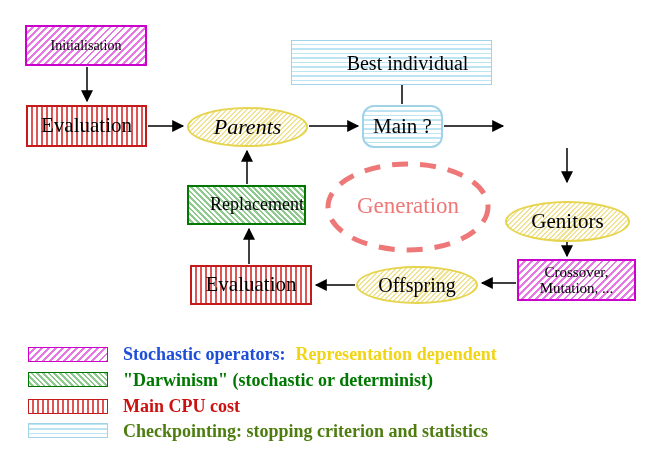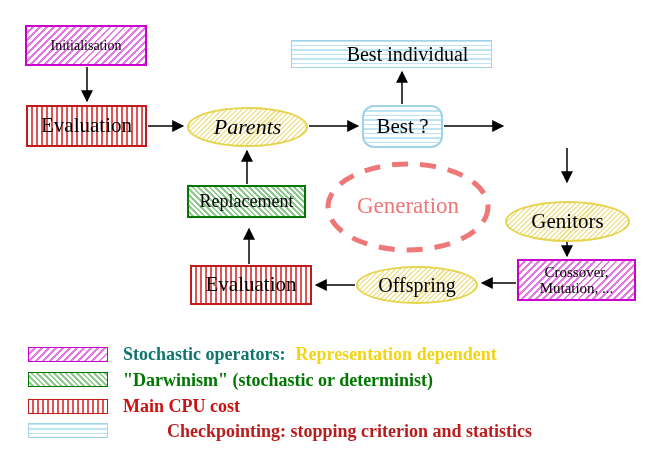--- a/index.html
+++ b/index.html
@@ -30,50 +30,50 @@
   }
   .hatch-yellow{
     border:2px solid #e6d44e;
     background:repeating-linear-gradient(135deg,#ffffff 0 2px,#f0e396 2px 3.5px);
   }
   .ellipse{border-radius:50%;}
   
   #initialisation{left:25px;top:25px;width:122px;height:41px;font-size:14px;}
   #evaluation-top{left:26px;top:105px;width:121px;height:42px;font-size:21px;}
   #parents{left:187px;top:107px;width:121px;height:40px;font-size:22px;font-style:italic;}
-  #best-individual{left:291px;top:40px;width:201px;height:28px;font-size:20px;border-width:1px;padding-left:32px;}
+  #best-individual{left:291px;top:40px;width:201px;height:45px;font-size:20px;border-width:1px;padding-left:32px;}
   #stop{left:362px;top:105px;width:81px;height:43px;font-size:21px;border-radius:12px;}
   #selection{left:506px;top:105px;width:121px;height:42px;font-size:21px;}
   #genitors{left:505px;top:185px;width:125px;height:41px;font-size:21px;margin-top:16px;}
   #crossover{left:517px;top:259px;width:119px;height:42px;font-size:15px;flex-direction:column;}
   #offspring{left:356px;top:266px;width:122px;height:38px;font-size:20px;}
   #evaluation-bottom{left:190px;top:265px;width:122px;height:40px;font-size:21px;}
-  #replacement{left:187px;top:185px;width:119px;height:33px;font-size:18px;}
+  #replacement{left:187px;top:185px;width:119px;height:40px;font-size:18px;justify-content:flex-end;}
   #generation-label{
     position:absolute;left:326px;top:193px;width:164px;text-align:center;
     color:#ee7777;font-size:23px;
   }
   #arrow-layer{position:absolute;left:0;top:0;}
   
   .swatch{position:absolute;left:28px;width:80px;height:15px;box-sizing:border-box;}
   .swatch.hatch-magenta,.swatch.hatch-green,.swatch.hatch-red,.swatch.hatch-cyan{border-width:1.5px;}
   #swatch-0{top:347px;}
   #swatch-1{top:372px;}
   #swatch-2{top:399px;}
   #swatch-3{top:423px;}
   .legend-text{position:absolute;left:123px;font-size:18px;font-weight:bold;white-space:nowrap;}
   #legend-text-0{top:344px;}
   #legend-text-1{top:370px;}
   #legend-text-2{top:396px;}
   #legend-text-3{top:421px;}
-  .seg-magenta{color:#0f766e;}
+  .seg-magenta{color:#1d4ed8;}
   .seg-gold{color:#f2d413;margin-left:10px;}
   .seg-green{color:#007700;}
   .seg-red{color:#cc1111;}
-  .seg-lightblue{color:#b91c1c;margin-left:44px;}
+  .seg-lightblue{color:#4d7c0f;}
 </style>
 </head>
 <body>
 
 <div id="canvas">
 
   <svg id="arrow-layer" width="662" height="471">
     <defs>
       <marker id="ah" viewBox="0 0 10 10" refX="9" refY="5" markerWidth="9" markerHeight="8" orient="auto-start-reverse">
         <path d="M0,0 L10,5 L0,10 Z" fill="#000"></path>
@@ -105,21 +105,21 @@
 
   <div class="node hatch-yellow ellipse" id="parents">
     <span>Parents</span>
   </div>
 
   <div class="node hatch-cyan" id="best-individual">
     <span>Best individual</span>
   </div>
 
   <div class="node hatch-cyan" id="stop">
-    <span>Best ?</span>
+    <span>Main ?</span>
   </div>
 
 
   <div class="node hatch-yellow ellipse" id="genitors">
     <span>Genitors</span>
   </div>
 
   <div class="node hatch-magenta" id="crossover">
     <span>Crossover,</span>
     <span>Mutation, ...</span>

